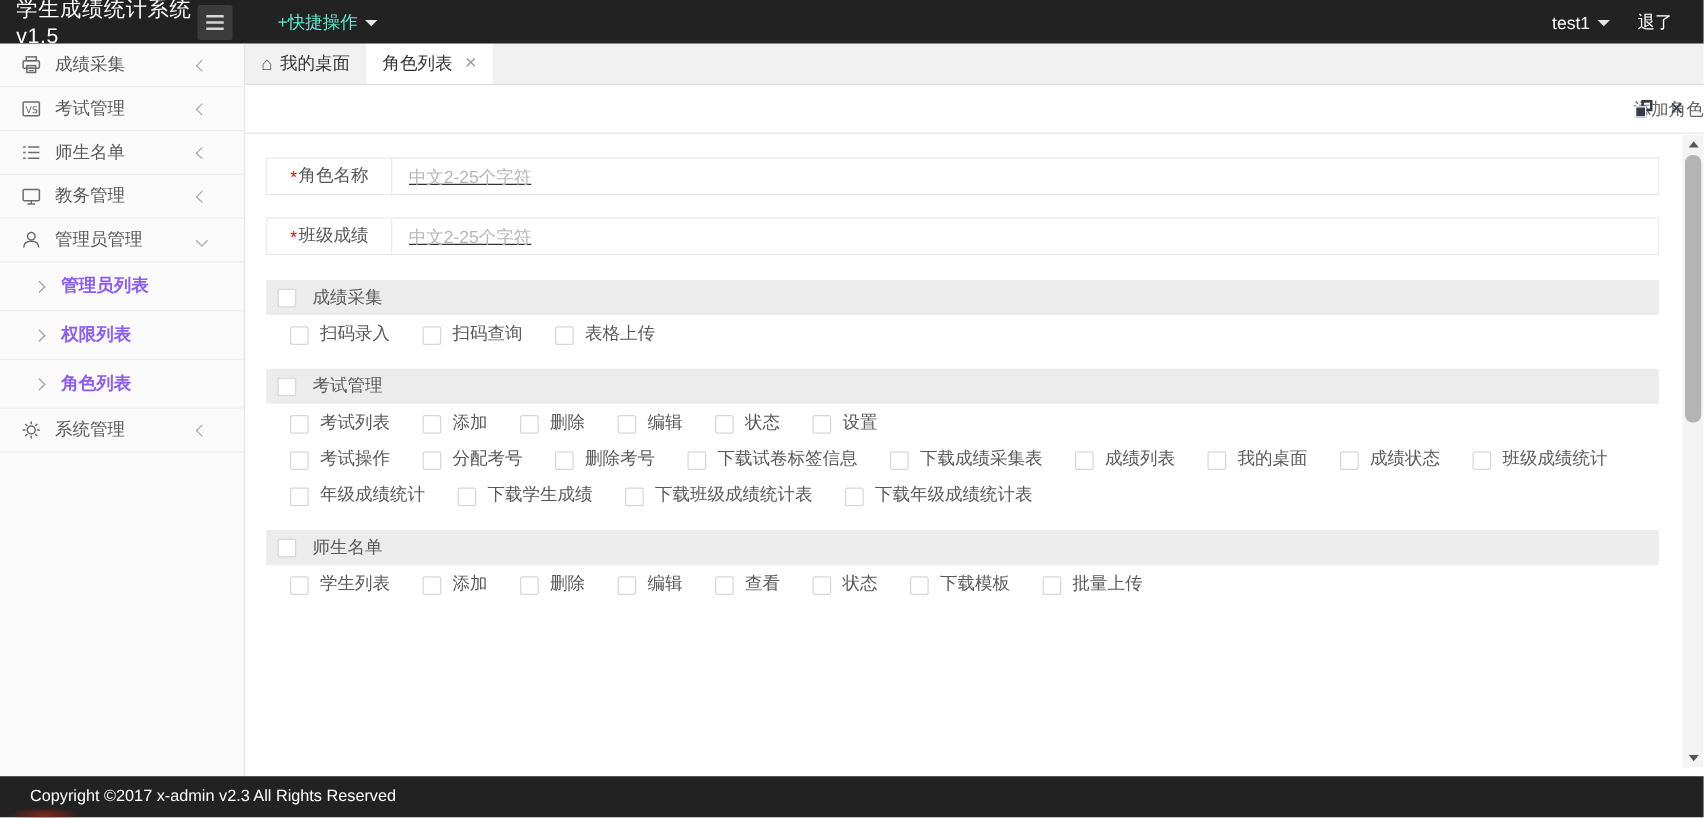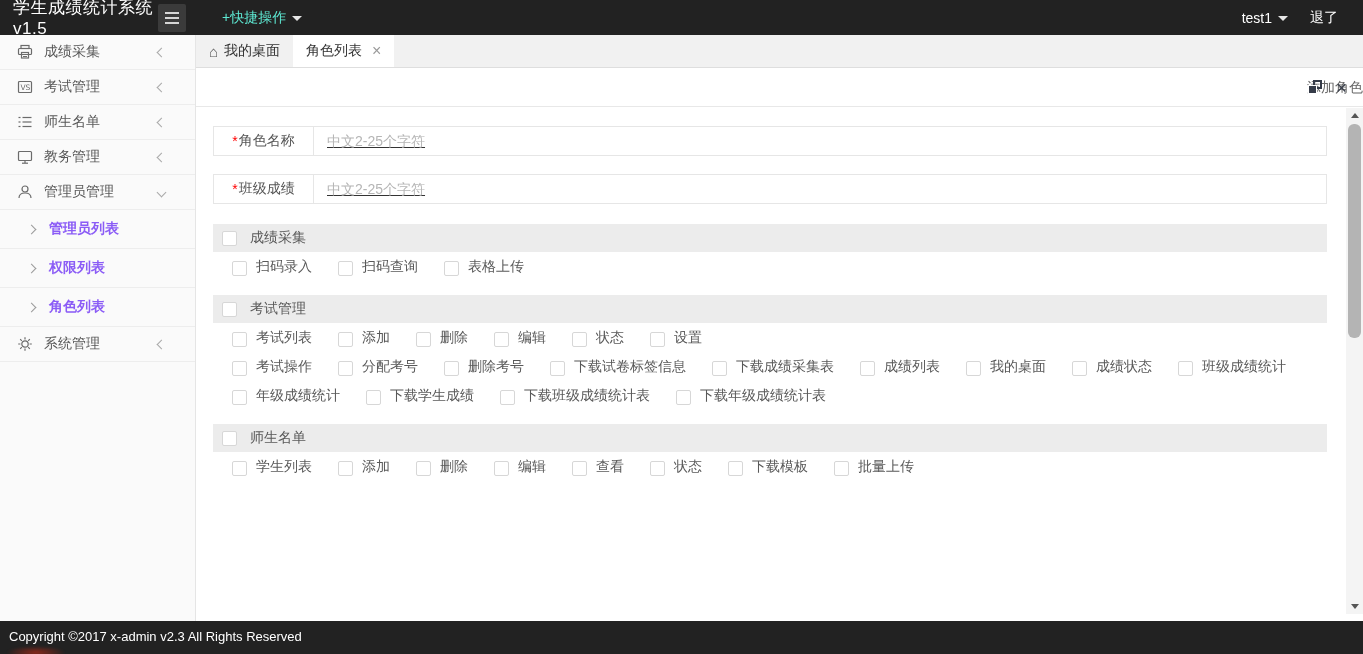--- a/index.html
+++ b/index.html
@@ -68,21 +68,21 @@
   
   .vscrollbar { position:absolute; top:73px; right:0; width:17px; bottom:7px; background:#f4f4f4; }
   .sb-arrow { position:absolute; left:0; right:0; height:15px; display:flex; align-items:center; justify-content:center; cursor:pointer; }
   .sb-up { top:0; }
   .sb-down { bottom:0; }
   .sb-up::after   { content:''; border:4px solid transparent; border-bottom:5px solid #565656; transform:translateY(-2px); }
   .sb-down::after { content:''; border:4px solid transparent; border-top:5px solid #565656; transform:translateY(2px); }
   .sb-thumb { position:absolute; left:2px; right:2px; top:16px; height:214px; background:#b4b4b4; border-radius:6px; cursor:pointer; }
 
   
-  .footer { position:absolute; left:0; right:0; bottom:0; height:33px; background:#222222; color:#fff; font-size:13px; line-height:31px; padding-left:9px; }
+  .footer { position:absolute; left:0; right:0; bottom:0; height:33px; background:#222222; color:#fff; font-size:13px; line-height:31px; padding-left:24px; }
   .red-blob { position:absolute; left:7px; bottom:-5px; width:58px; height:13px; border-radius:50%;
               background:radial-gradient(ellipse at center, rgba(158,42,26,.85), rgba(158,42,26,0) 72%); filter:blur(1px); pointer-events:none; }
 </style>
 </head>
 <body>
 
 <div class="app">
 
   <header class="topbar">
     <div class="brand">学生成绩统计系统 v1.5</div>

